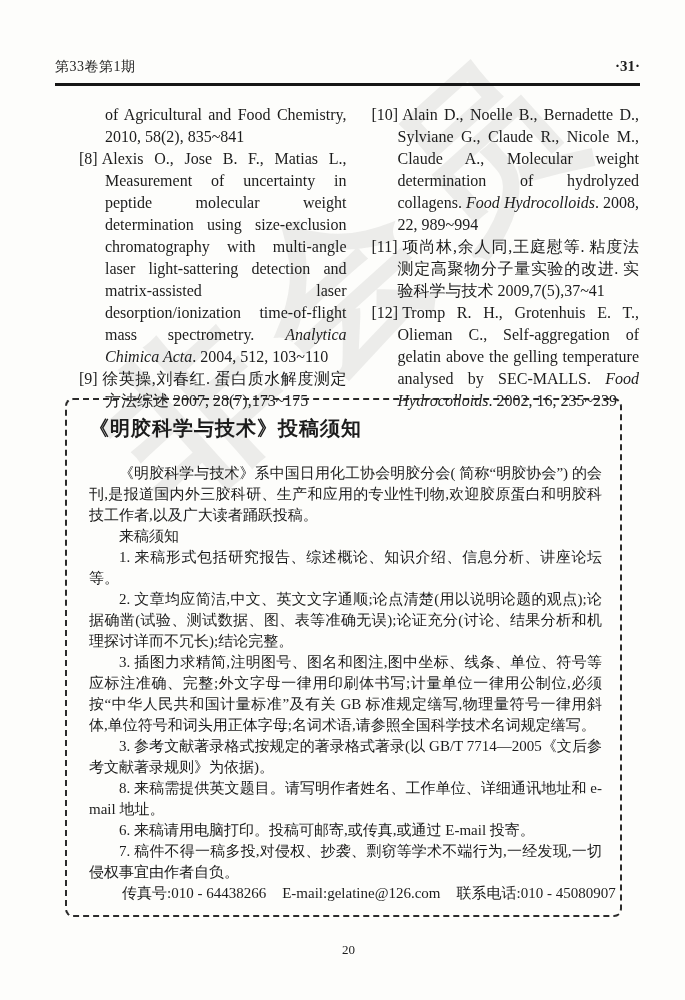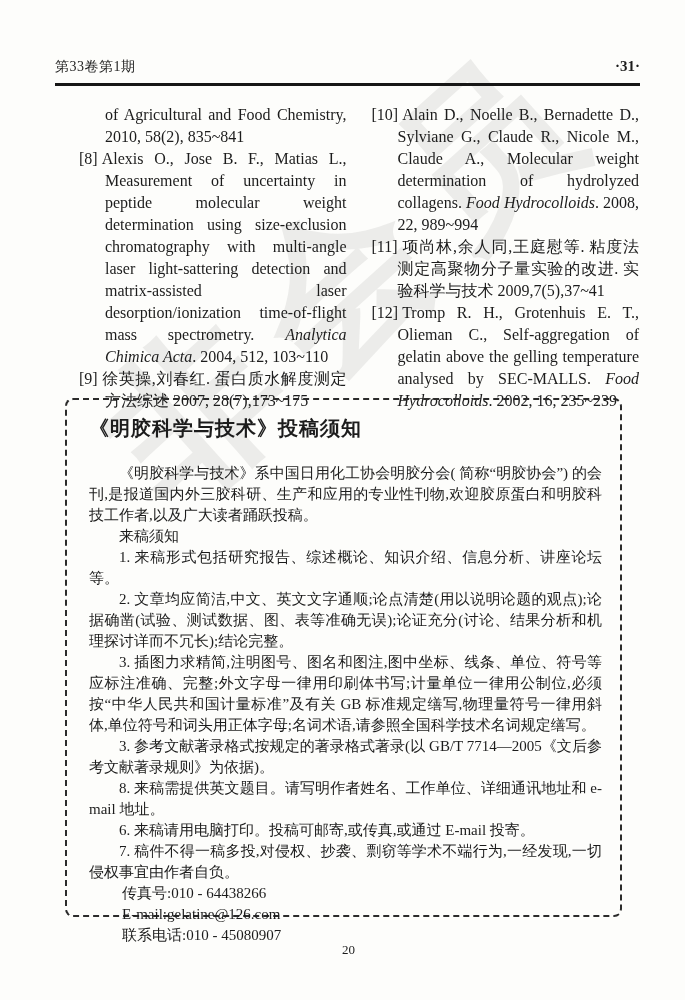--- a/index.html
+++ b/index.html
@@ -44,21 +44,21 @@
     font-size:15px;line-height:21px;text-align:justify;
   }
   .notice h2{
     margin:8px 0 24px;text-align:left;font-size:20px;
     font-weight:bold;letter-spacing:1px;
   }
   .notice p{margin:0;text-indent:2em;}
   .notice .subtitle{font-weight:normal;}
   .notice .contact{
     display:flex;column-gap:16px;text-indent:0;padding-left:2.2em;
-    margin-top:0;white-space:nowrap;flex-direction:column;
+    margin-top:0;white-space:nowrap;
   }
   
   .foot{
     position:absolute;left:12px;right:0;top:942px;z-index:1;
     text-align:center;font-size:13px;
   }
 </style>
 </head>
 <body>
 

